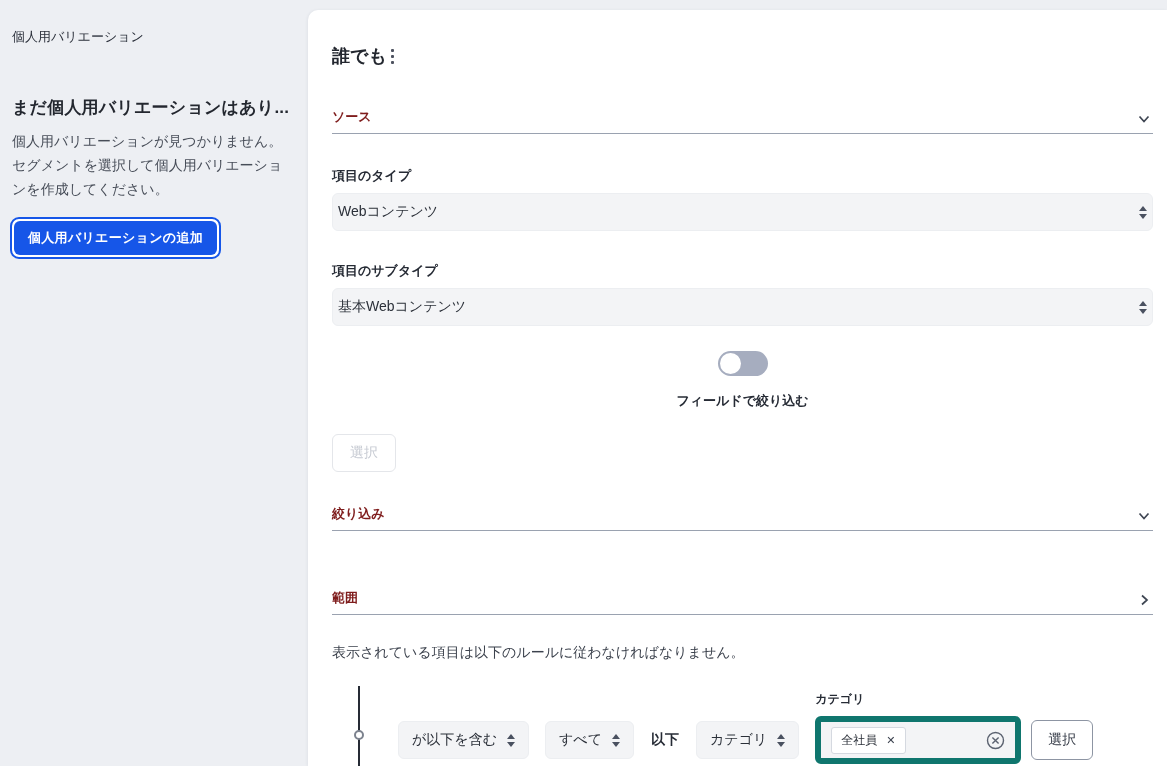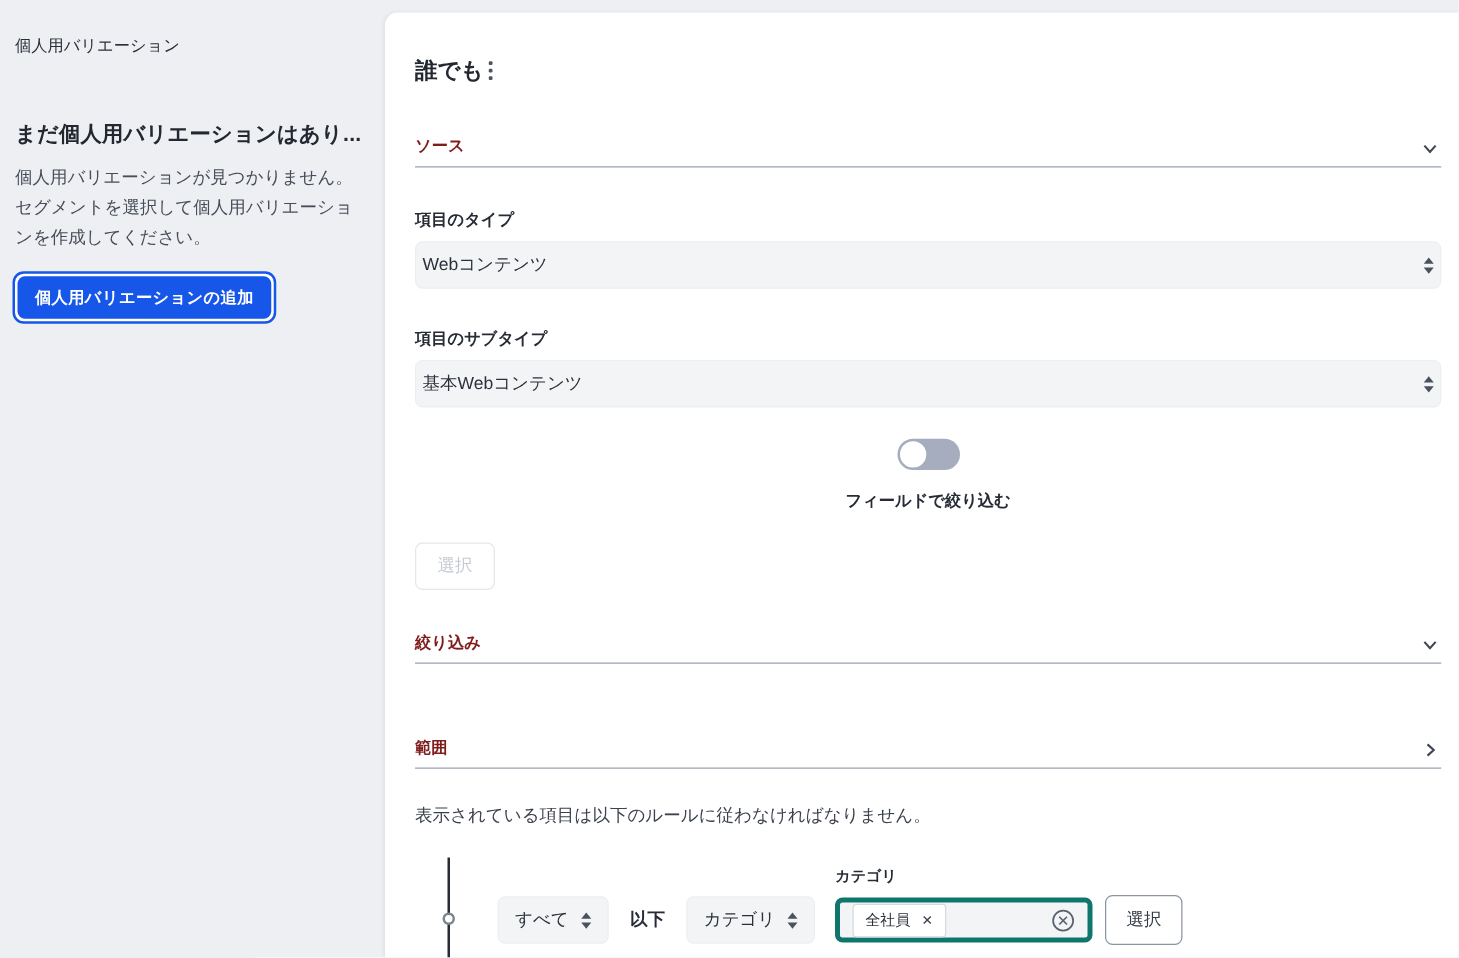--- a/index.html
+++ b/index.html
@@ -106,21 +106,21 @@
   .pill {
     height:38px; background:#f3f4f6; border:1px solid #eceef1; border-radius:6px;
     display:flex; align-items:center; gap:10px; padding:0 13px; cursor:pointer;
     font-size:14px; color:#2b3039; white-space:nowrap;
   }
   .pill + .pill { margin-left:16px; }
   .connector { font-size:14px; font-weight:600; color:#262b35; margin:0 17px; }
   .tag-group { position:relative; margin-left:16px; }
   .tag-group .above-label { position:absolute; top:-25px; left:0; font-size:12px; font-weight:600; color:#262b35; }
   .tag-field {
-    width:206px; height:36px; background:#f3f4f6; border:4px solid #0f766e; border-radius:6px;
+    width:206px; height:48px; background:#f3f4f6; border:6px solid #0f766e; border-radius:6px;
     display:flex; align-items:center; justify-content:space-between; padding:0 10px; cursor:text;
   }
   .chip {
     background:#fff; border:1px solid #d5d9e0; border-radius:3px; height:27px;
     display:flex; align-items:center; gap:9px; padding:0 9px;
     font-size:12px; color:#2b3039; white-space:nowrap;
   }
   .chip .x { font-size:11px; color:#3d4350; cursor:pointer; font-weight:bold; }
   .clear-all { display:flex; cursor:pointer; }
   .rule-select-btn { margin-left:10px; }
@@ -203,20 +203,27 @@
   <p class="rules-intro">表示されている項目は以下のルールに従わなければなりません。</p>
 
   
   <div class="rule-area">
     <span class="rule-line"></span>
     <span class="rule-node"></span>
     <button class="add-rule-btn">+</button>
 
     <div class="rule-row">
       <div class="pill">
+        <span>が以下を含む</span>
+        <span class="updown">
+            <b class="up"></b>
+            <b class="dn"></b>
+          </span>
+      </div>
+      <div class="pill">
         <span>すべて</span>
         <span class="updown">
             <b class="up"></b>
             <b class="dn"></b>
           </span>
       </div>
       <span class="connector">以下</span>
       <div class="pill">
         <span>カテゴリ</span>
         <span class="updown">

